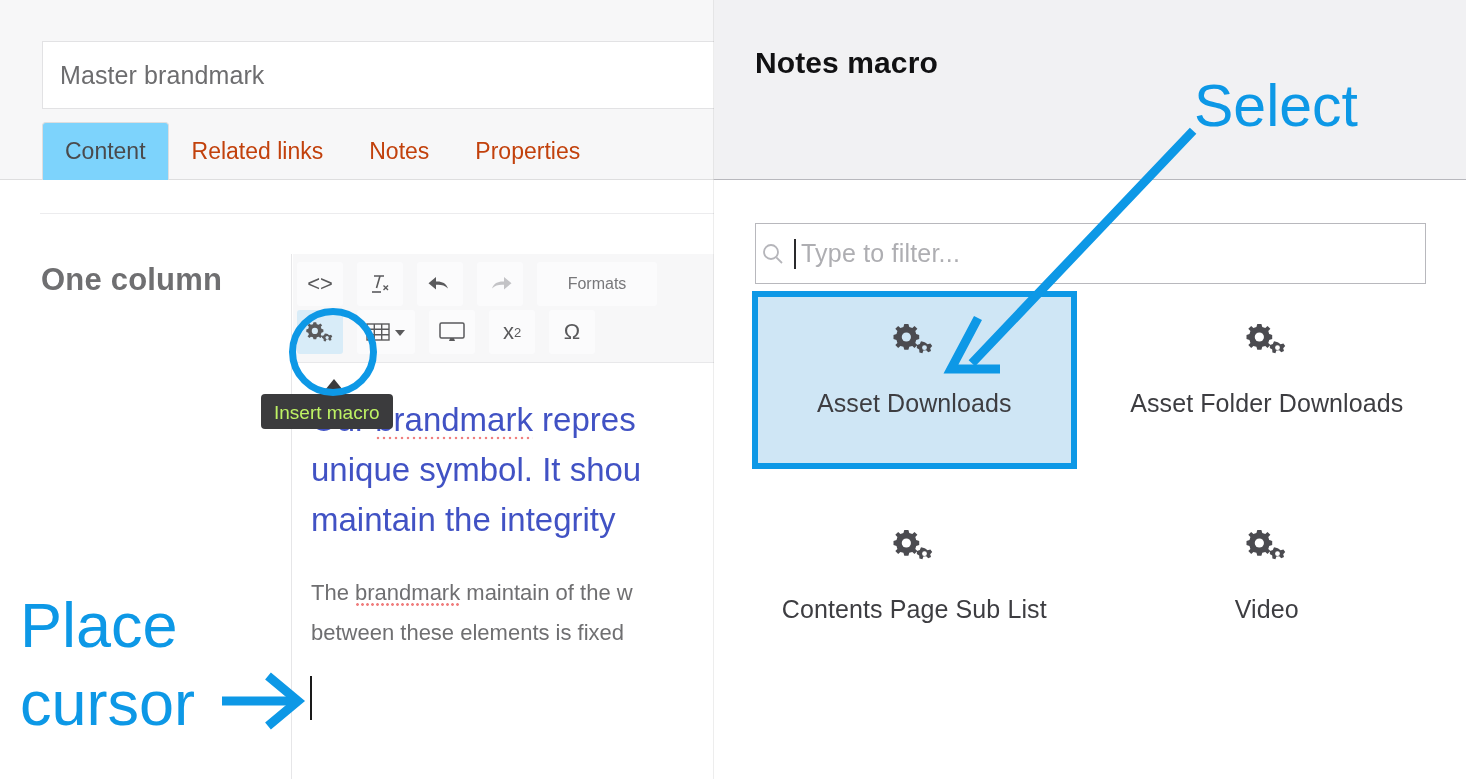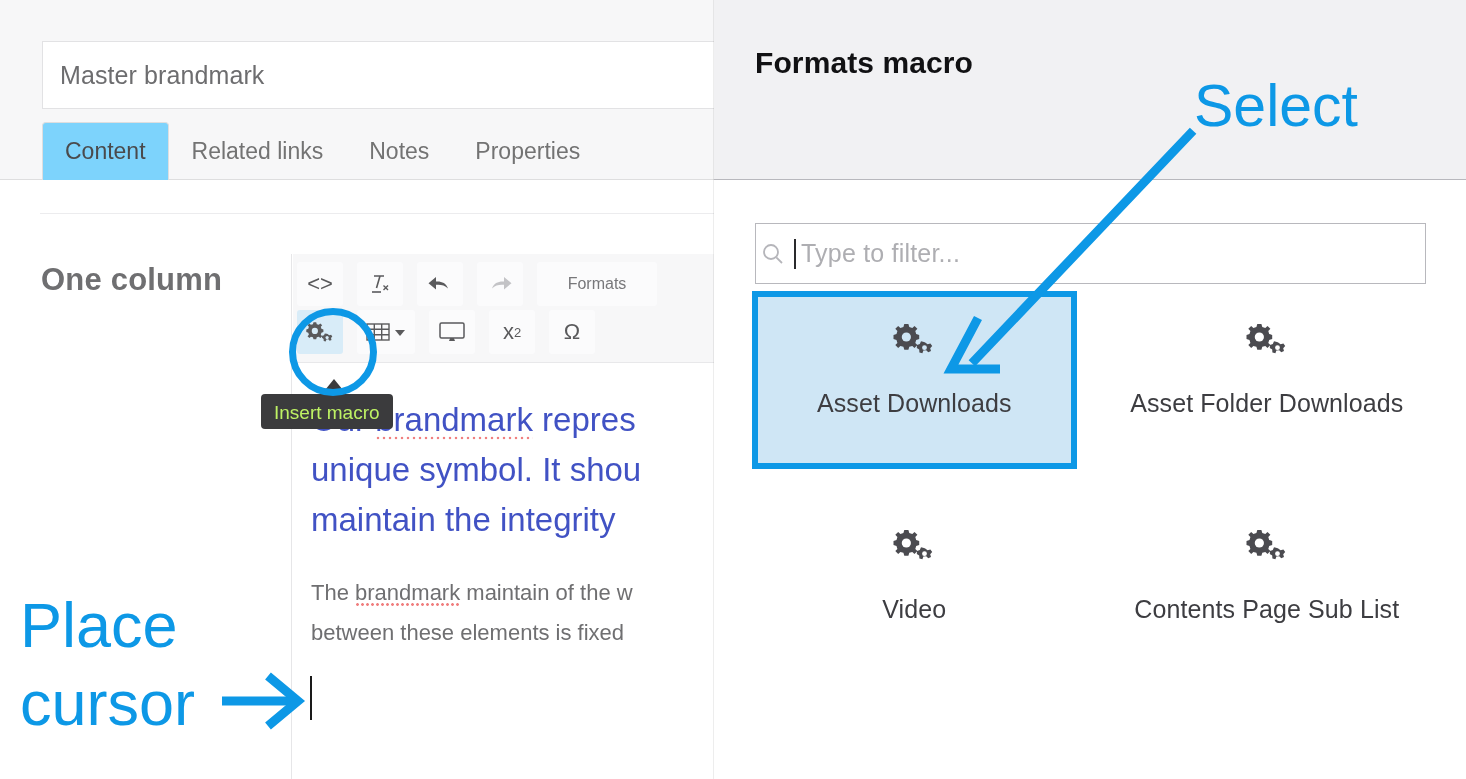--- a/index.html
+++ b/index.html
@@ -56,21 +56,21 @@
     left: 42px; top: 122px;
     height: 58px;
     display: flex;
     align-items: stretch;
   }
   .tab {
     display: flex;
     align-items: center;
     padding: 0 22px;
     font-size: 23px;
-    color: #737373;
+    color: #c2410c;
     background: transparent;
     border: 1px solid transparent;
     border-bottom: none;
     box-sizing: border-box;
     cursor: pointer;
   }
   .tab.active {
     color: #4a4a4c;
     background: #7dd3fc;
     border-color: #dededf;
@@ -453,21 +453,21 @@
     <div class="text-caret"></div>
 
     <div class="tooltip-arrow"></div>
     <div class="tooltip">Insert macro</div>
 
     <div class="anno-circle"></div>
   </div>
 
   <div class="macro-panel">
     <div class="macro-header">
-      <div class="macro-title">Formats macro</div>
+      <div class="macro-title">Notes macro</div>
     </div>
 
     <div class="macro-body">
       <div class="filter-box">
         <span class="filter-icon">
           <svg width="26" height="26" viewBox="0 0 26 26" fill="none" stroke="currentColor" stroke-width="1.8">
             <circle cx="11" cy="11" r="7"></circle>
             <path d="M16.3 16.3 L22 22"></path>
           </svg>
         </span>
@@ -503,33 +503,33 @@
 
         <div class="macro-tile">
           <span class="macro-icon">
             <svg width="44" height="38" viewBox="0 0 44 38" fill="currentColor">
               <path d="M16.4 3.1l.9 3.0 3.0.9 2.2-2.1 2.9 2.9-2.1 2.2.9 3.0 3.0.9v4.1l-3.0.9-.9 3.0 2.1 2.2-2.9 2.9-2.2-2.1-3.0.9-.9 3.0h-4.1l-.9-3.0-3.0-.9-2.2 2.1-2.9-2.9 2.1-2.2-.9-3.0-3.0-.9v-4.1l3.0-.9.9-3.0-2.1-2.2 2.9-2.9 2.2 2.1 3.0-.9.9-3.0z"></path>
               <circle cx="14.35" cy="16" r="4.6" fill="#ffffff"></circle>
               <path d="M33.2 21.5l2.4 1.8 2.8-.9 1.8 2.7-2.0 2.2.8 2.8-2.7 1.2-2.1-2.1-2.8.4-1.0 2.7-3.0-.7-.2-3.0-2.4-1.7.2-3.0 2.8-.9 1.2-2.7 3.0.6z"></path>
               <circle cx="32.5" cy="26.7" r="2.4" fill="#ffffff"></circle>
             </svg>
           </span>
-          <span class="macro-label">Video</span>
+          <span class="macro-label">Contents Page Sub List</span>
         </div>
 
         <div class="macro-tile">
           <span class="macro-icon">
             <svg width="44" height="38" viewBox="0 0 44 38" fill="currentColor">
               <path d="M16.4 3.1l.9 3.0 3.0.9 2.2-2.1 2.9 2.9-2.1 2.2.9 3.0 3.0.9v4.1l-3.0.9-.9 3.0 2.1 2.2-2.9 2.9-2.2-2.1-3.0.9-.9 3.0h-4.1l-.9-3.0-3.0-.9-2.2 2.1-2.9-2.9 2.1-2.2-.9-3.0-3.0-.9v-4.1l3.0-.9.9-3.0-2.1-2.2 2.9-2.9 2.2 2.1 3.0-.9.9-3.0z"></path>
               <circle cx="14.35" cy="16" r="4.6" fill="#ffffff"></circle>
               <path d="M33.2 21.5l2.4 1.8 2.8-.9 1.8 2.7-2.0 2.2.8 2.8-2.7 1.2-2.1-2.1-2.8.4-1.0 2.7-3.0-.7-.2-3.0-2.4-1.7.2-3.0 2.8-.9 1.2-2.7 3.0.6z"></path>
               <circle cx="32.5" cy="26.7" r="2.4" fill="#ffffff"></circle>
             </svg>
           </span>
-          <span class="macro-label">Contents Page Sub List</span>
+          <span class="macro-label">Video</span>
         </div>
 
       </div>
     </div>
   </div>
 
   <svg class="anno-svg">
 
     <g>
       <line x1="1190" y1="134" x2="975" y2="360" stroke="#0d98e6" stroke-width="9" stroke-linecap="square"></line>

